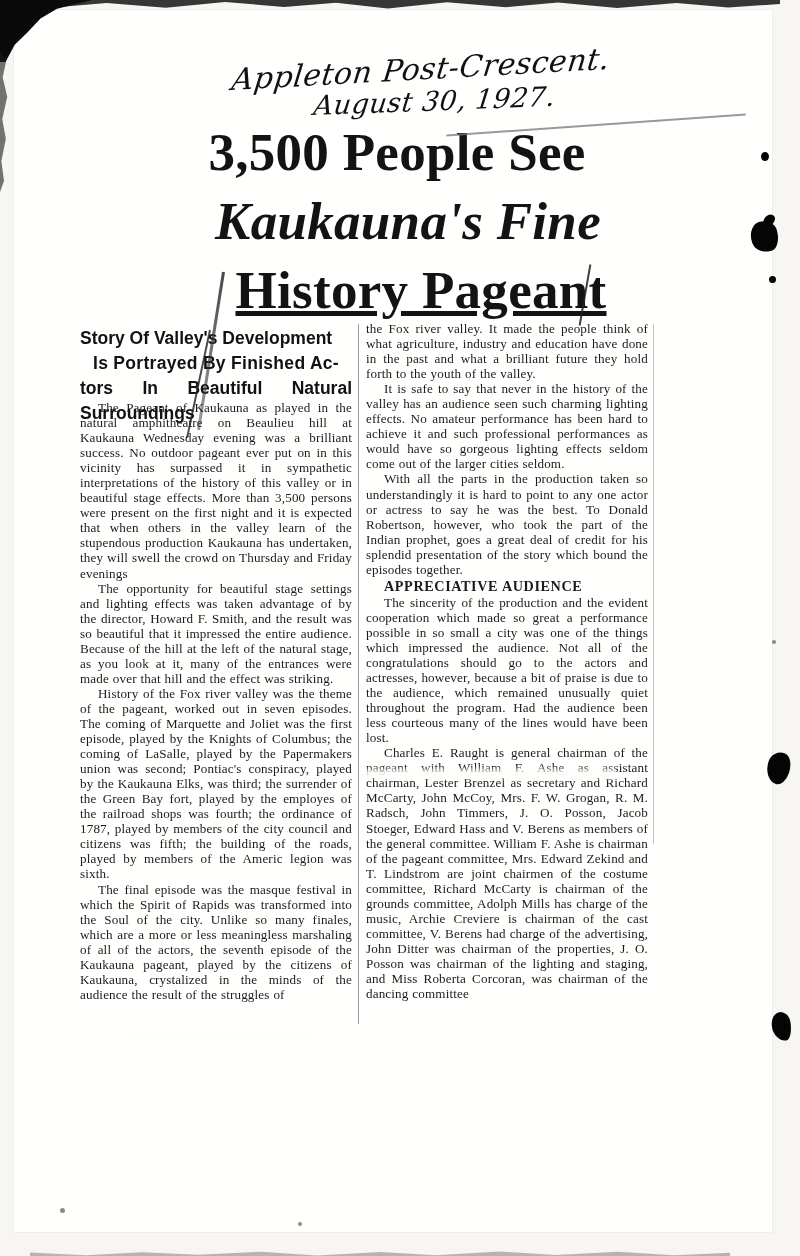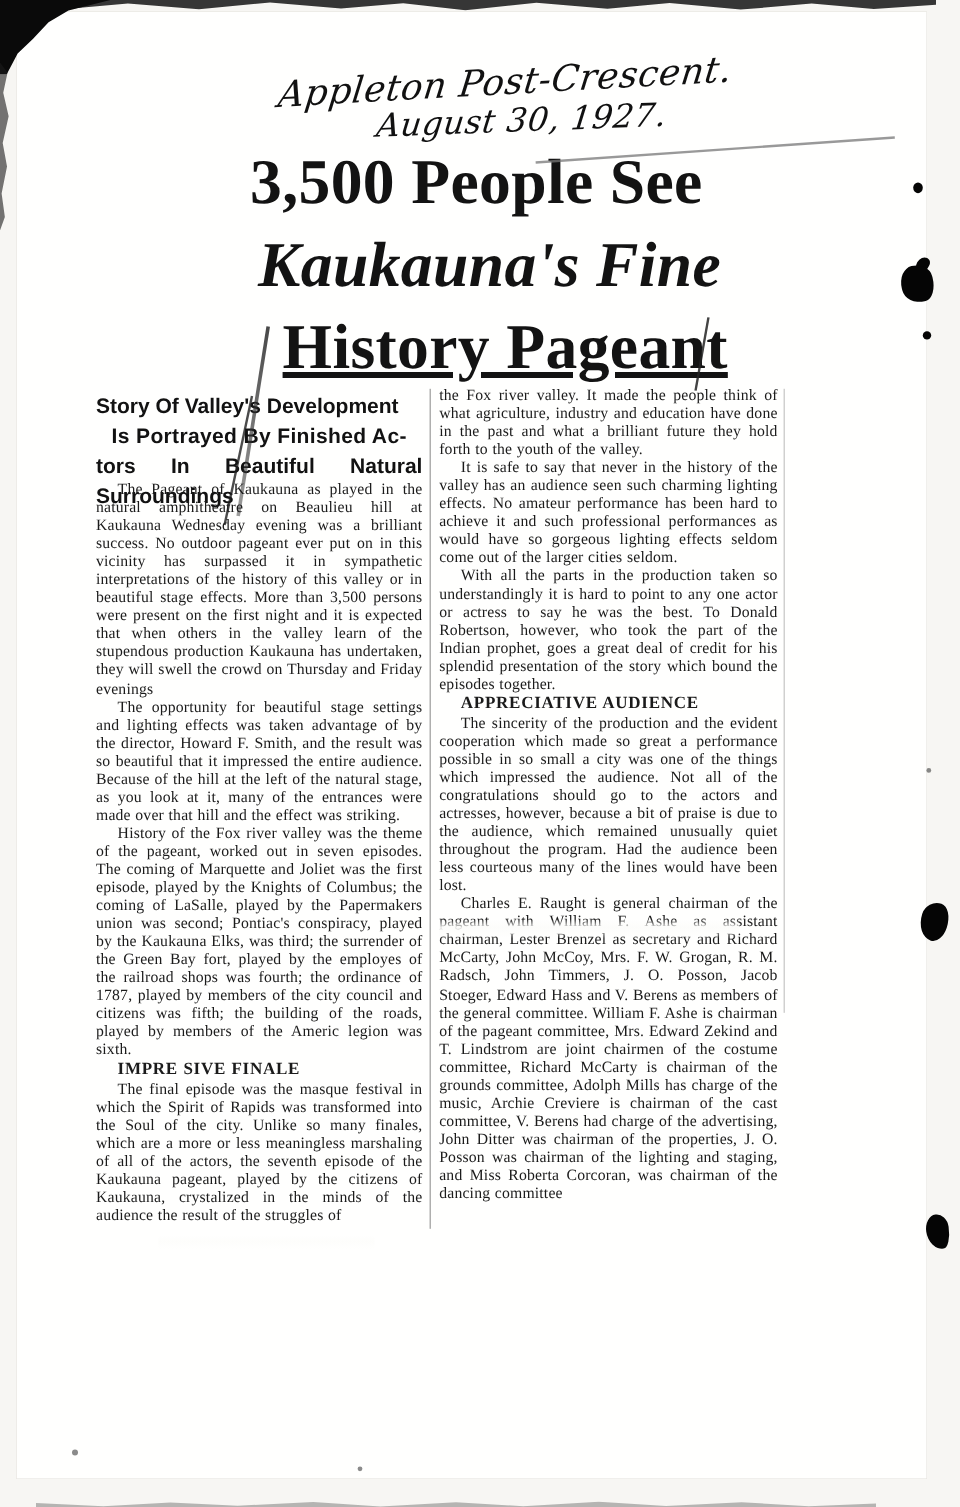--- a/index.html
+++ b/index.html
@@ -317,21 +317,20 @@
   <div class="col-rule"></div>
   <div class="col-rule-2"></div>
 
   <div class="crease"></div>
   <div class="crease-2"></div>
 
   <div class="col col-left">
     <p>The Pageant of Kaukauna as played in the natural amphitheatre on Beaulieu hill at Kaukauna Wednesday evening was a brilliant success. No outdoor pageant ever put on in this vicinity has surpassed it in sympathetic interpretations of the history of this valley or in beautiful stage effects. More than 3,500 persons were present on the first night and it is expected that when others in the valley learn of the stupendous production Kaukauna has undertaken, they will swell the crowd on Thursday and Friday evenings</p>
     <p>The opportunity for beautiful stage settings and lighting effects was taken advantage of by the director, Howard F. Smith, and the result was so beautiful that it impressed the entire audience. Because of the hill at the left of the natural stage, as you look at it, many of the entrances were made over that hill and the effect was striking.</p>
     <p>History of the Fox river valley was the theme of the pageant, worked out in seven episodes. The coming of Marquette and Joliet was the first episode, played by the Knights of Columbus; the coming of LaSalle, played by the Papermakers union was second; Pontiac's conspiracy, played by the Kaukauna Elks, was third; the surrender of the Green Bay fort, played by the employes of the railroad shops was fourth; the ordinance of 1787, played by members of the city council and citizens was fifth; the building of the roads, played by members of the Americ   legion was sixth.</p>
-    <p class="subhead">IMPRE   SIVE FINALE</p>
     <p>The final episode was the masque festival in which the Spirit of Rapids was transformed into the Soul of the city. Unlike so many finales, which are a more or less meaningless marshaling of all of the actors, the seventh episode of the Kaukauna pageant, played by the citizens of Kaukauna, crystalized in the minds of the audience the result of the struggles of</p>
   </div>
 
   <div class="col col-right">
     <p class="noindent">the Fox river valley. It made the people think of what agriculture, industry and education have done in the past and what a brilliant future they hold forth to the youth of the valley.</p>
     <p>It is safe to say that never in the history of the valley has an audience seen such charming lighting effects. No amateur performance has been hard to achieve it and such professional performances as would have so gorgeous lighting effects seldom come out of the larger cities seldom.</p>
     <p>With all the parts in the production taken so understandingly it is hard to point to any one actor or actress to say he was the best. To Donald Robertson, however, who took the part of the Indian prophet, goes a great deal of credit for his splendid presentation of the story which bound the episodes together.</p>
     <p class="subhead">APPRECIATIVE AUDIENCE</p>
     <p>The sincerity of the production and the evident cooperation which made so great a performance possible in so small a city was one of the things which impressed the audience. Not all of the congratulations should go to the actors and actresses, however, because a bit of praise is due to the audience, which remained unusually quiet throughout the program. Had the audience been less courteous many of the lines would have been lost.</p>
     <p>Charles E. Raught is general chairman of the pageant with William F. Ashe as assistant chairman, Lester Brenzel as secretary and Richard McCarty, John McCoy, Mrs. F. W. Grogan, R. M. Radsch, John Timmers, J. O. Posson, Jacob Stoeger, Edward Hass and V. Berens as members of the general committee. William F. Ashe is chairman of the pageant committee, Mrs. Edward Zekind and T. Lindstrom are joint chairmen of the costume committee, Richard McCarty is chairman of the grounds committee, Adolph Mills has charge of the music, Archie Creviere is chairman of the cast committee, V. Berens had charge of the advertising, John Ditter was chairman of the properties, J. O. Posson was chairman of the lighting and staging, and Miss Roberta Corcoran, was chairman of the dancing committee</p>

